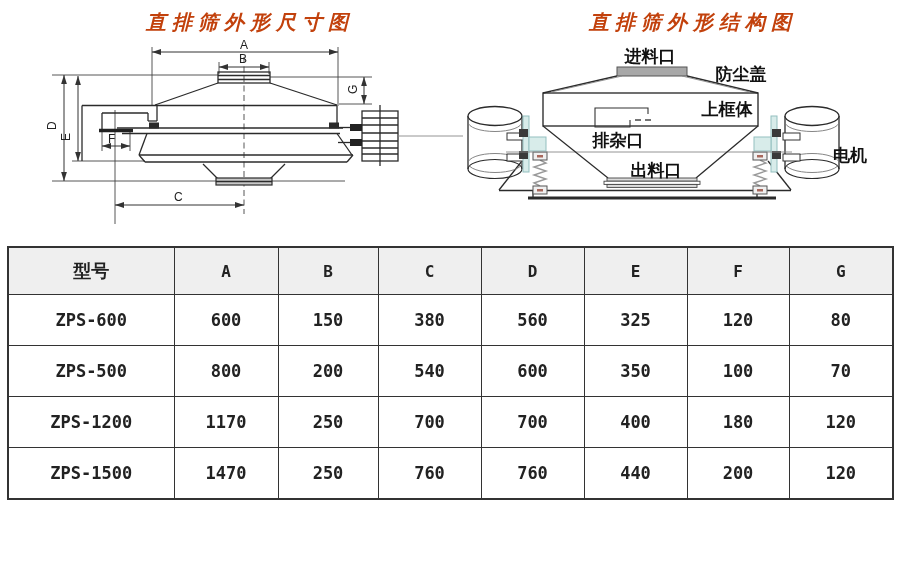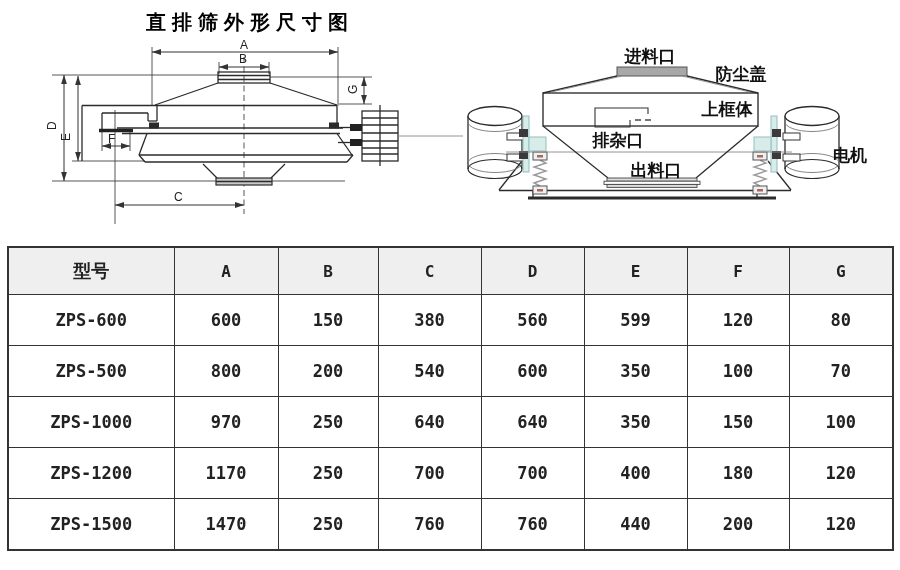--- a/index.html
+++ b/index.html
@@ -1,19 +1,19 @@
 <!DOCTYPE html>
 <html><head>
 <meta charset="utf-8">
 <style>
   html,body{margin:0;padding:0;background:#fff;}
   .canvas{position:relative;width:900px;height:570px;background:#ffffff;overflow:hidden;
           font-family:"Liberation Sans",sans-serif;}
-  .fig-title{position:absolute;font-size:20px;font-weight:bold;color:#000000;
-             letter-spacing:6px;white-space:nowrap;}
+  .fig-title{position:absolute;font-size:20px;font-weight:bold;color:#c2410c;
+             letter-spacing:6px;white-space:nowrap;font-style:italic;}
   #title-left{left:146px;top:9px;}
   #title-right{left:589px;top:9px;}
   svg{position:absolute;}
   .dim-line{stroke:#333;stroke-width:1;fill:none;}
   .ext-line{stroke:#444;stroke-width:0.9;fill:none;}
   .m-line{stroke:#2b2b2b;stroke-width:1.3;fill:none;}
   .t-line{stroke:#888;stroke-width:0.9;fill:none;}
   .dim-label{font-family:"Liberation Sans",sans-serif;font-size:12px;fill:#222;}
   .cn-label{font-family:"Liberation Serif",serif;font-size:17px;font-weight:bold;fill:#111;}
   table{position:absolute;left:7px;top:246px;width:885px;border-collapse:collapse;
@@ -120,20 +120,21 @@
       <line class="m-line" x1="362" y1="148" x2="398" y2="148"></line>
       <line class="m-line" x1="362" y1="154" x2="398" y2="154"></line>
       <rect x="350" y="124" width="12" height="7" fill="#222"></rect>
       <rect x="350" y="139" width="12" height="7" fill="#222"></rect>
       <line class="m-line" x1="338" y1="127.5" x2="350" y2="127.5"></line>
       <line class="m-line" x1="338" y1="142.5" x2="350" y2="142.5"></line>
       <line class="t-line" x1="398" y1="136" x2="463" y2="136"></line>
     </g>
   </svg>
 
+  <div class="fig-title" id="title-right">直排筛外形结构图</div>
 
   <svg style="left:455px;top:44px" width="430" height="165" viewBox="455 44 430 165">
 
     <g>
       <line class="m-line" x1="499" y1="190.5" x2="791" y2="190.5"></line>
       <line class="m-line" x1="499" y1="190" x2="522" y2="161"></line>
       <line class="m-line" x1="791" y1="190" x2="768" y2="161"></line>
       <line class="m-line" x1="533" y1="190" x2="533" y2="198"></line>
       <line class="m-line" x1="757" y1="190" x2="757" y2="198"></line>
       <line x1="528" y1="198" x2="776" y2="198" stroke="#2a2a2a" stroke-width="3"></line>
@@ -239,45 +240,35 @@
         <th>G</th>
       </tr>
     </thead>
     <tbody>
       <tr>
         <td>ZPS-600</td>
         <td>600</td>
         <td>150</td>
         <td>380</td>
         <td>560</td>
-        <td>599</td>
+        <td>325</td>
         <td>120</td>
         <td>80</td>
       </tr>
       <tr>
         <td>ZPS-500</td>
         <td>800</td>
         <td>200</td>
         <td>540</td>
         <td>600</td>
         <td>350</td>
         <td>100</td>
         <td>70</td>
       </tr>
       <tr>
-        <td>ZPS-1000</td>
-        <td>970</td>
-        <td>250</td>
-        <td>640</td>
-        <td>640</td>
-        <td>350</td>
-        <td>150</td>
-        <td>100</td>
-      </tr>
-      <tr>
         <td>ZPS-1200</td>
         <td>1170</td>
         <td>250</td>
         <td>700</td>
         <td>700</td>
         <td>400</td>
         <td>180</td>
         <td>120</td>
       </tr>
       <tr>

